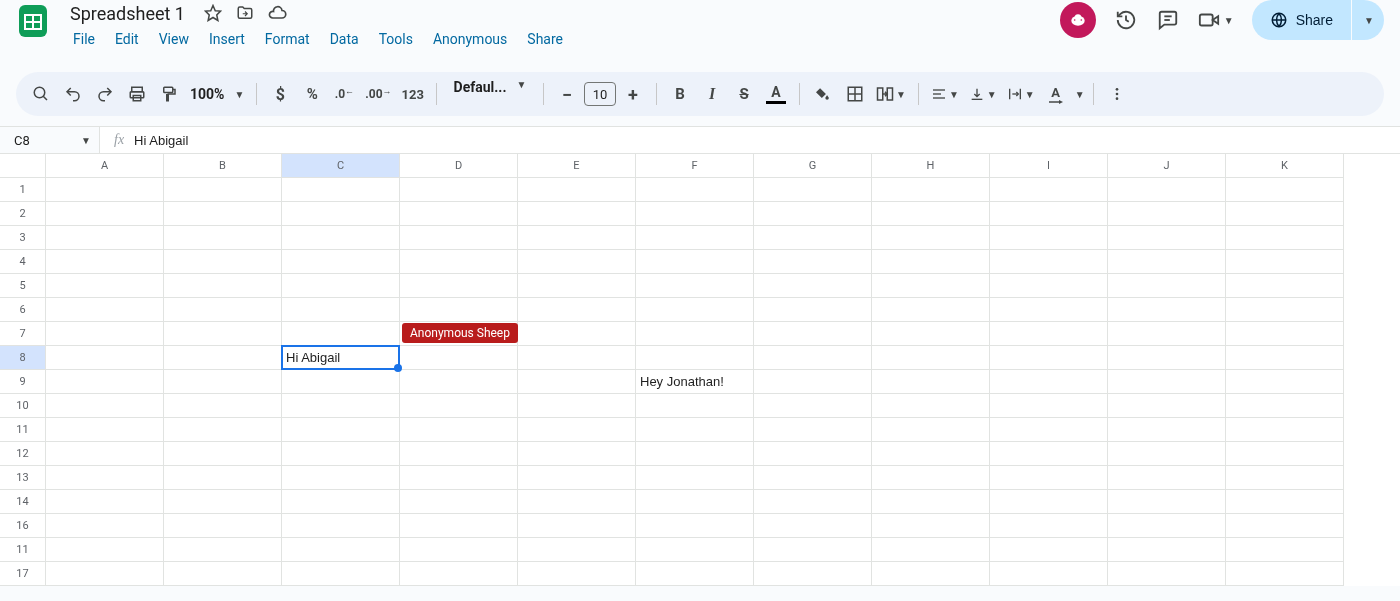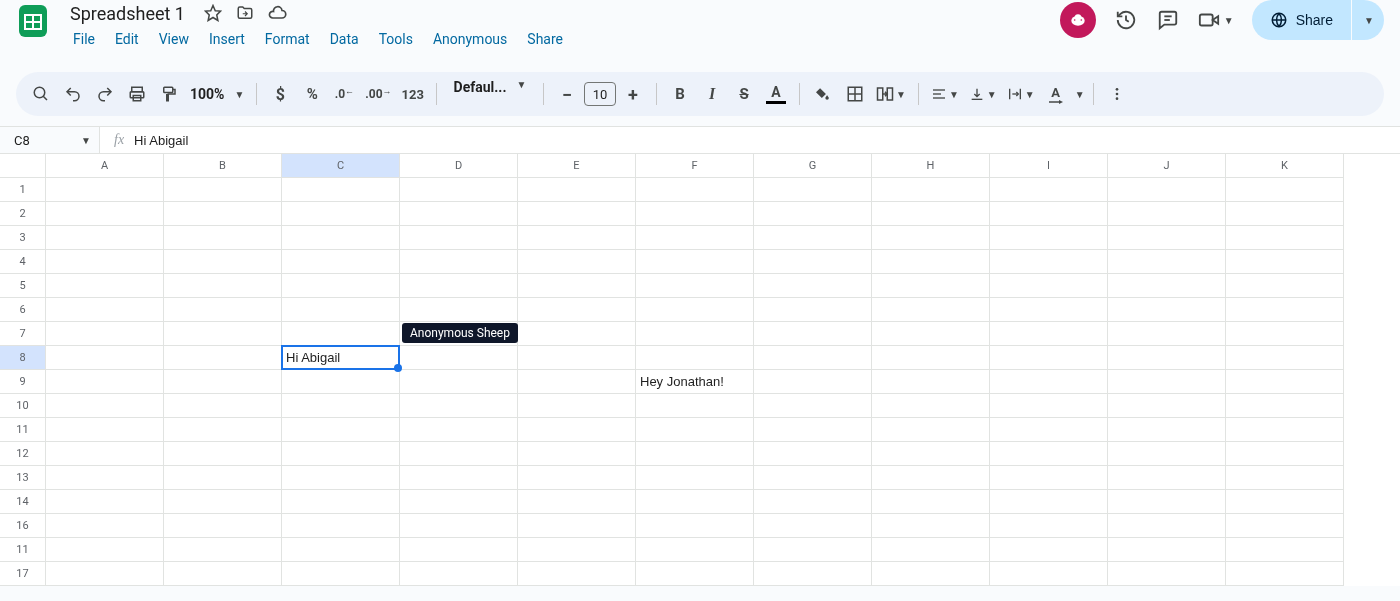--- a/index.html
+++ b/index.html
@@ -125,21 +125,21 @@
     position:absolute;
     border:2px solid #1a73e8;
     background:transparent; pointer-events:none;
   }
   .active-handle {
     position:absolute; width:8px; height:8px; background:#1a73e8; border-radius:50%;
     bottom:-4px; right:-4px;
   }
   .collab-label {
     position:absolute;
-    background:#0f172a; color:#fff; font-size:12px;
+    background:#b91c1c; color:#fff; font-size:12px;
     padding:3px 8px; border-radius:3px;
     white-space:nowrap;
   }
 </style>
 </head>
 <body>
 
 <div class="titlebar">
   <div class="app-icon">
     <svg viewBox="0 0 36 36">

